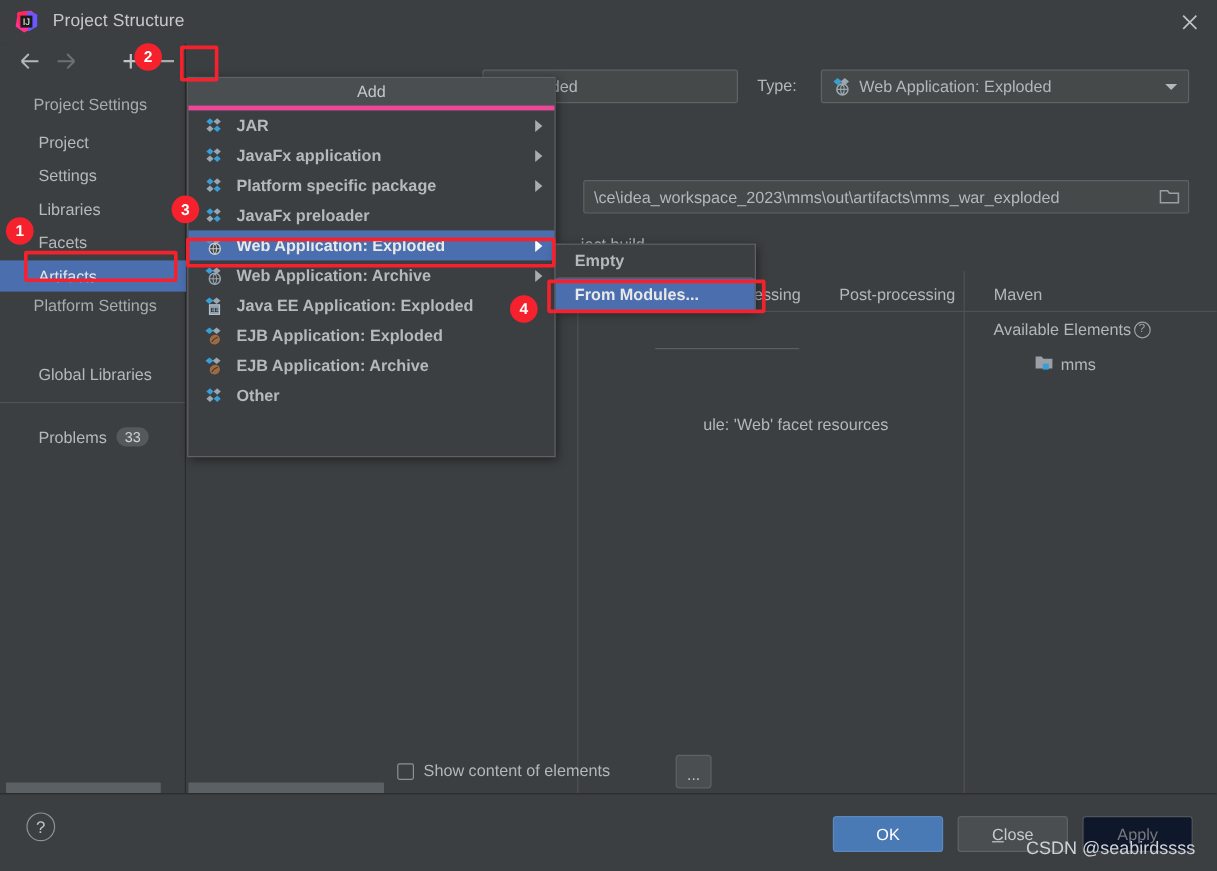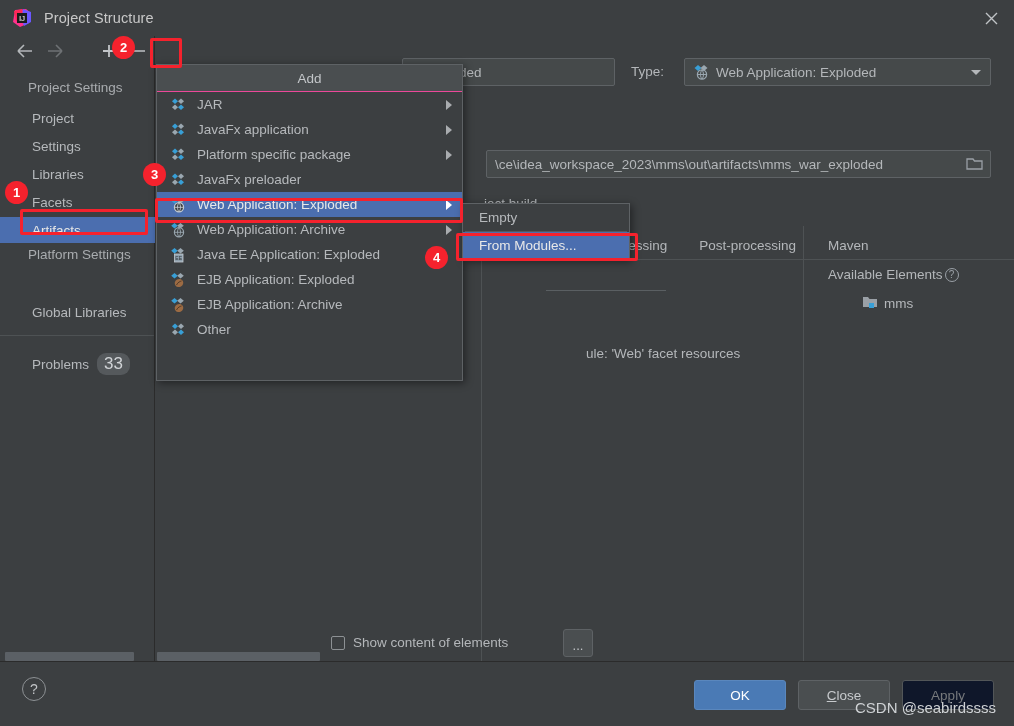--- a/index.html
+++ b/index.html
@@ -71,21 +71,21 @@
     display: flex; align-items: center;
     padding-left: 32px;
     font-size: 13.5px; color: #b6b9bc;
   }
   .nav-item.selected {
     background: #4b6eaf; color: #e6e6e6;
   }
   .nav-item .badge {
     margin-left: 8px;
     background: #55595c; color: #d0d3d6;
-    border-radius: 9px; padding: 1px 7px; font-size: 17px;
+    border-radius: 9px; padding: 1px 7px; font-size: 12px;
   }
   .nav-sep {
     position: absolute; left: 0; width: 154px; height: 1px;
     background: #4e5254;
   }
 
   
   .content {
     position: absolute; left: 156px; top: 36px;
     width: 858px; height: 625px;
@@ -243,26 +243,27 @@
   .addmenu {
     position: absolute; left: 156px; top: 64px;
     width: 307px; height: 317px;
     background: #3c3f41;
     border: 1px solid #5e6265;
     box-shadow: 2px 2px 8px rgba(0,0,0,.45);
   }
   .addmenu-title {
     height: 27px; display: flex; align-items: center; justify-content: center;
     background: #4a4e50; color: #c3c6c9; font-size: 13.5px;
-    border-bottom: 1px solid #ec4899;
+    border-bottom: 4px solid #ec4899;
   }
   .menu-item {
     height: 25px; display: flex; align-items: center;
     padding-left: 12px; color: #b6b9bc; font-size: 13.5px;
     position: relative;
+    font-weight: bold;
   }
   .menu-item .mi-ico {
     width: 18px; height: 16px; margin-right: 10px; flex: 0 0 auto;
     display: flex; align-items: center; justify-content: center;
   }
   .menu-item.highlight { background: #4b6eaf; color: #e8e8e8; }
   .menu-item .arrow {
     position: absolute; right: 10px; top: 8px;
     width: 0; height: 0;
     border-top: 5px solid transparent; border-bottom: 5px solid transparent;

